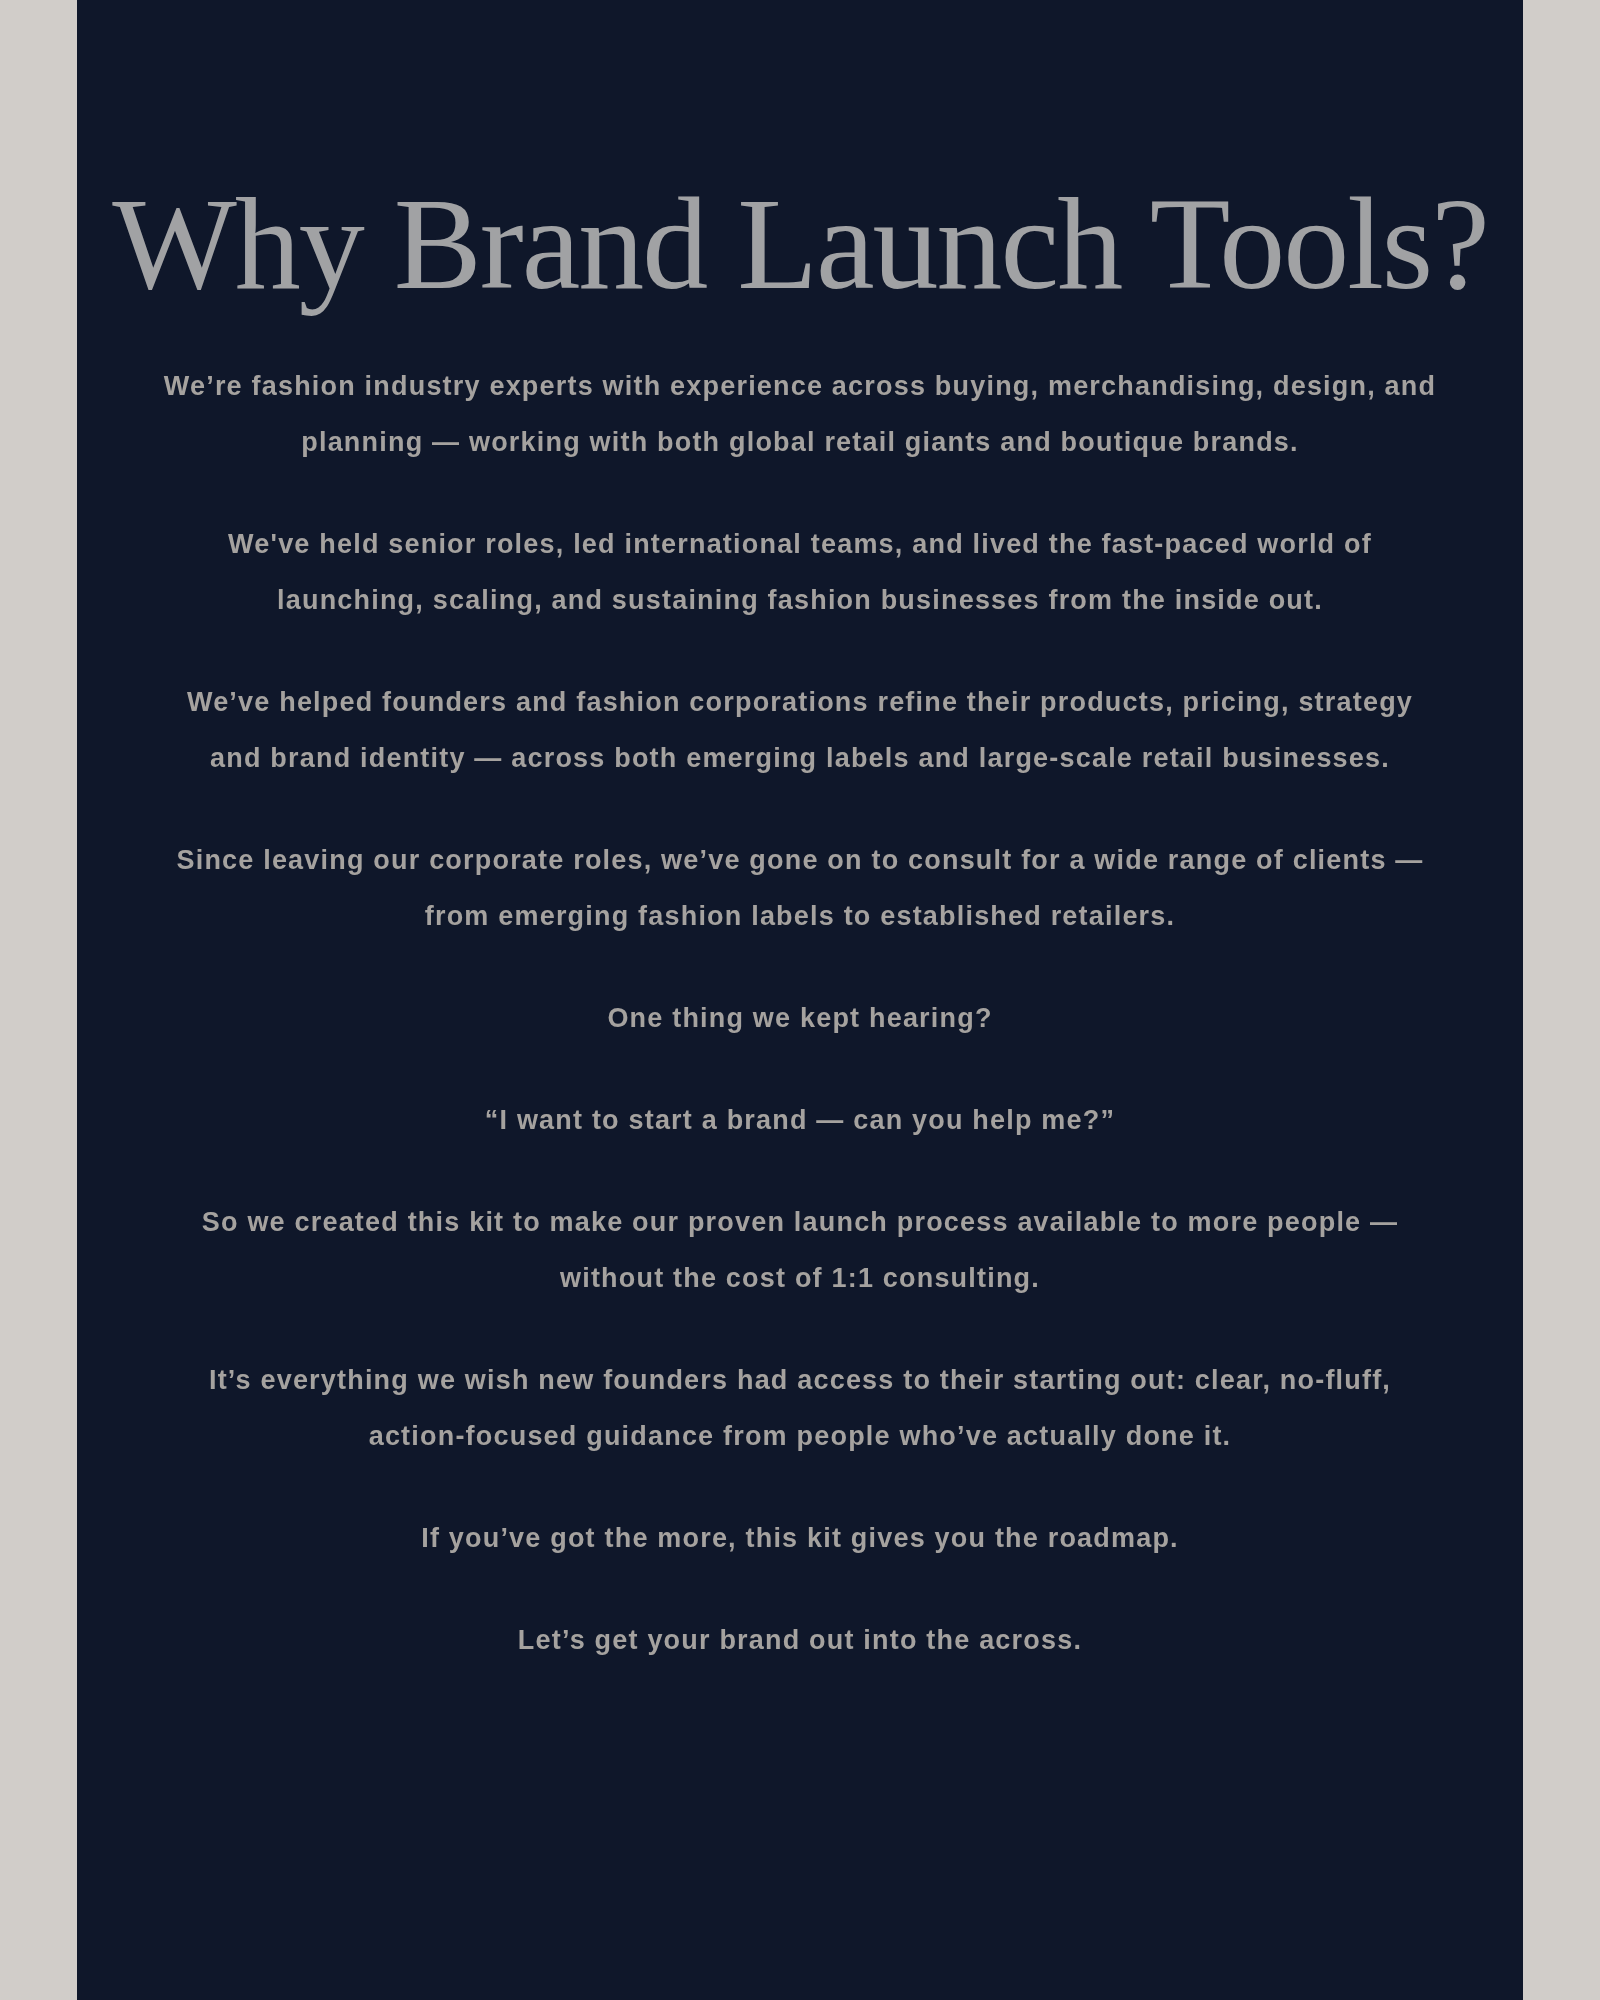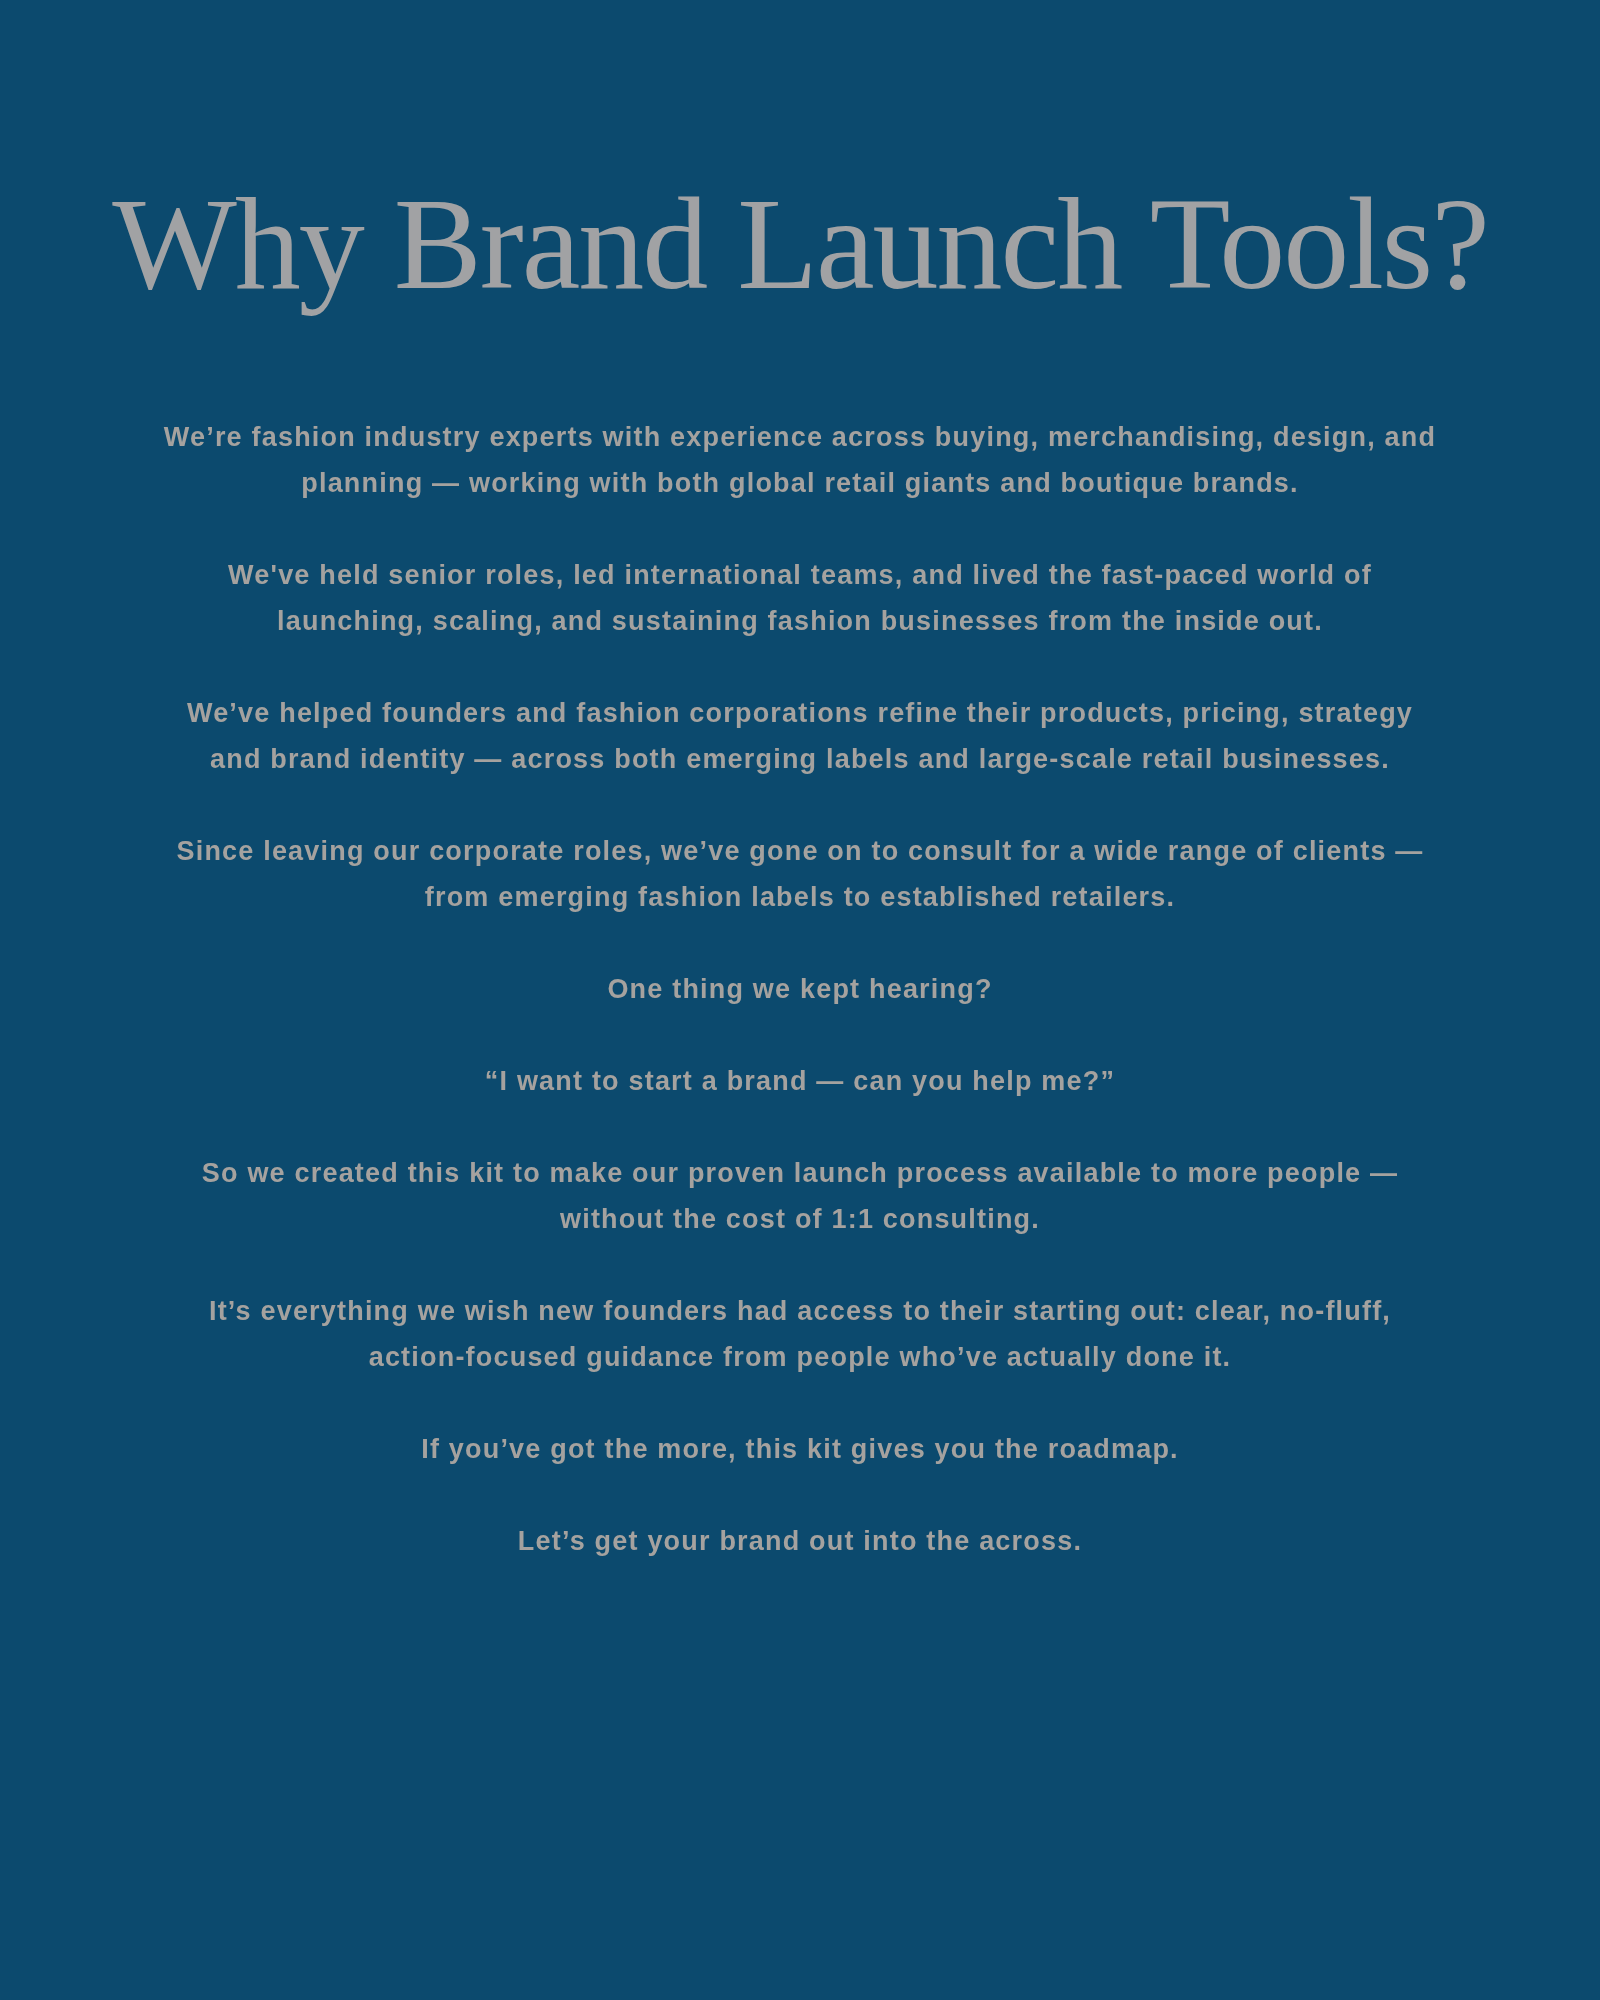--- a/index.html
+++ b/index.html
@@ -2,48 +2,48 @@
 <html><head>
 <meta charset="utf-8">
 <style>
   html, body {
     margin: 0;
     padding: 0;
     background: #d1cdc9;
   }
   .page {
     position: relative;
-    width: 1600px;
+    width: 1446px;
     height: 2000px;
     margin: 0 auto;
-    background: #0c4a6e;
+    background: #0f172a;
     overflow: hidden;
     font-family: "Liberation Sans", sans-serif;
   }
   .page-title {
     margin: 0;
     padding-top: 178px;
     text-align: center;
     font-family: "Liberation Serif", "DejaVu Serif", serif;
     font-weight: 400;
     font-size: 132px;
     line-height: 1.0;
     letter-spacing: -2px;
     color: #a1a2a4;
     white-space: nowrap;
   }
   .body-copy {
     width: 1280px;
-    margin: 104px auto 0 auto;
+    margin: 48px auto 0 auto;
     text-align: center;
     color: #a5a29f;
     font-family: "Liberation Sans", sans-serif;
     font-weight: 700;
     font-size: 27px;
-    line-height: 46px;
+    line-height: 56px;
     letter-spacing: 1.2px;
   }
   .body-copy p {
     margin: 0 0 46px 0;
   }
 </style>
 </head>
 <body>
 
 <div class="page">

